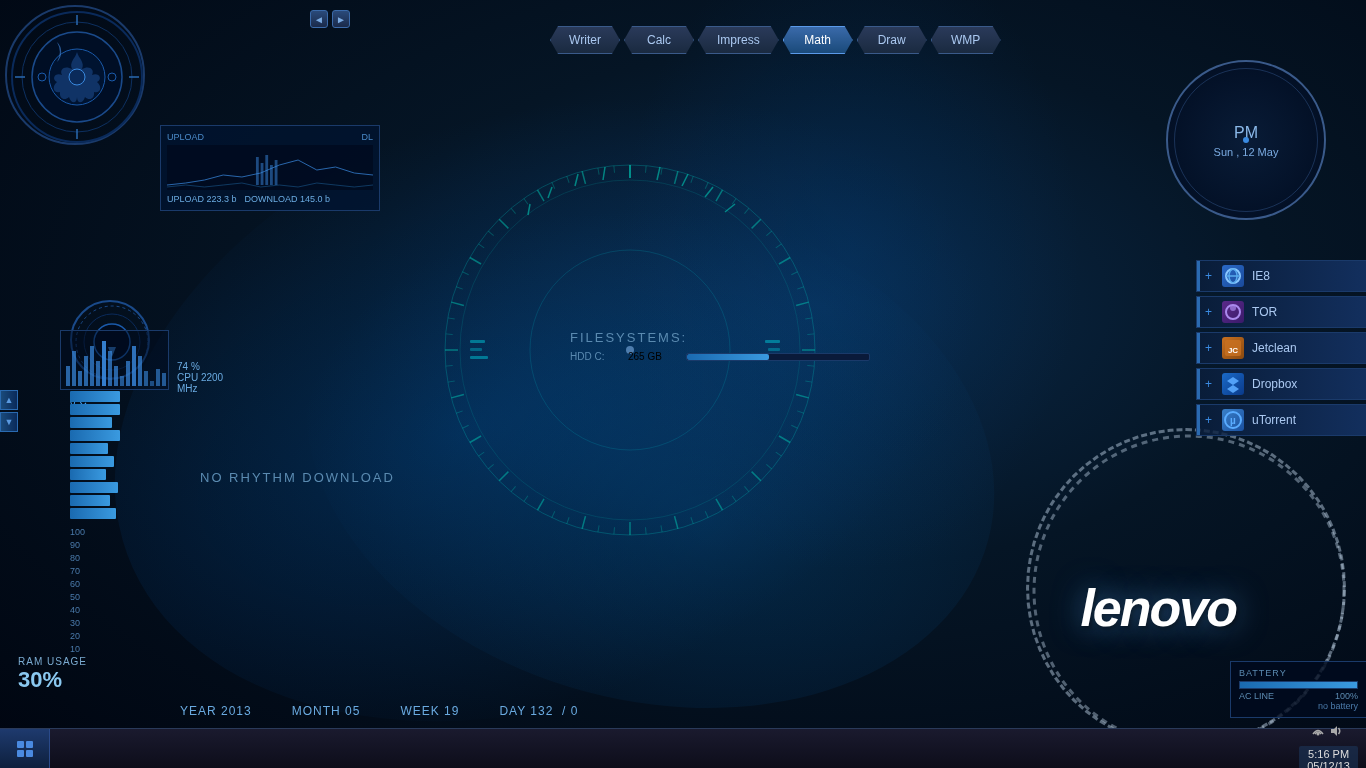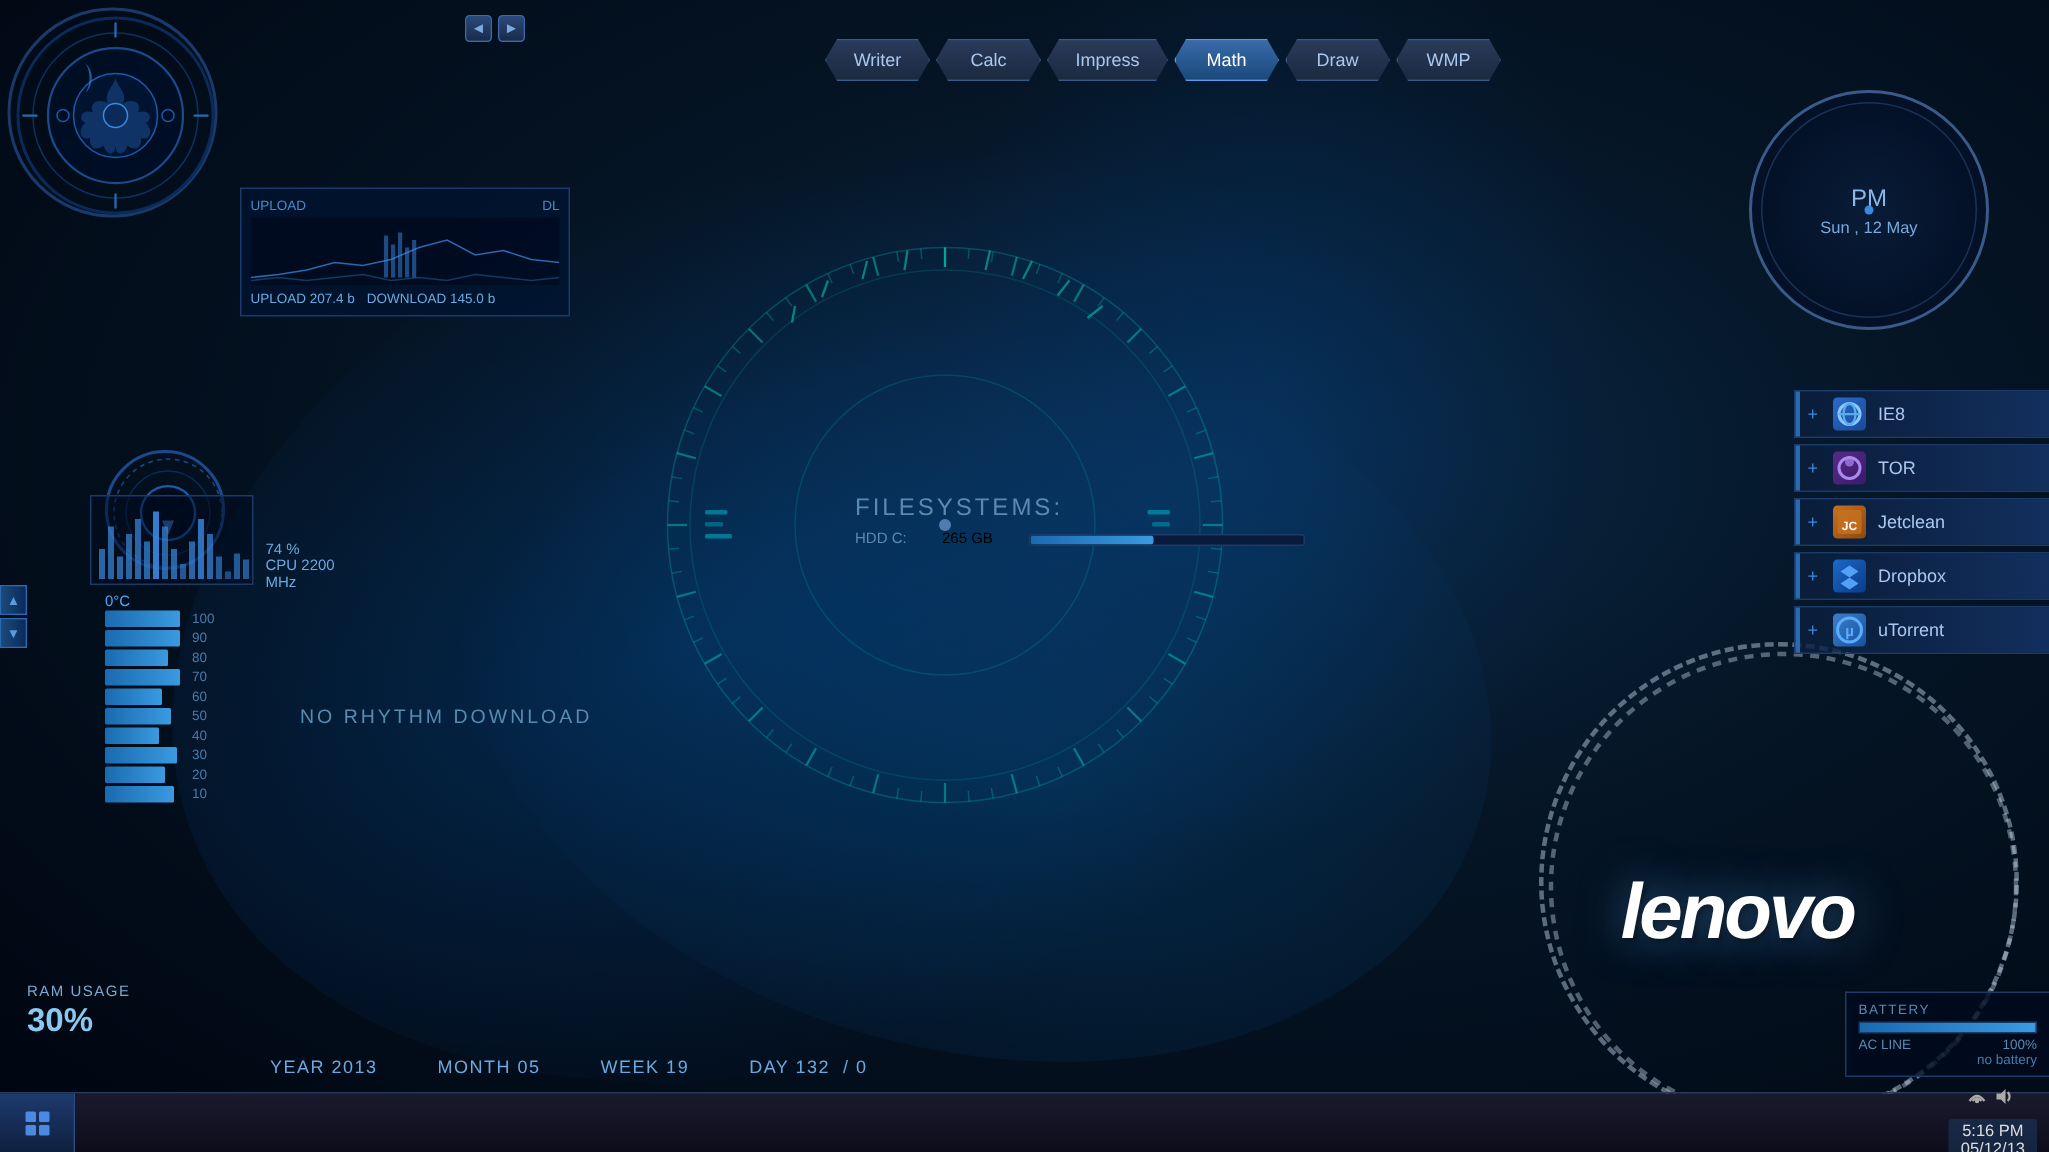--- a/index.html
+++ b/index.html
@@ -339,21 +339,21 @@
     
     .filesystem-widget {
       position: absolute;
       top: 330px;
       left: 570px;
       width: 300px;
       z-index: 30;
     }
 
     .fs-title {
-      font-size: 16px;
+      font-size: 13px;
       color: #5a8ab0;
       letter-spacing: 2px;
       margin-bottom: 6px;
     }
 
     .fs-item {
       display: flex;
       align-items: center;
       gap: 8px;
       margin-bottom: 4px;
@@ -648,21 +648,21 @@
       <polyline points="0,42 20,40 40,42 60,40 80,38 100,42 120,40 140,42 160,38 180,40 200,42 220,40" fill="none" stroke="#1a5a90" stroke-width="1" opacity="0.6"></polyline>
 
       <rect x="95" y="12" width="3" height="28" fill="#3a8ae0" opacity="0.5"></rect>
       <rect x="100" y="18" width="3" height="22" fill="#3a8ae0" opacity="0.5"></rect>
       <rect x="105" y="10" width="3" height="30" fill="#3a8ae0" opacity="0.5"></rect>
       <rect x="110" y="20" width="3" height="20" fill="#3a8ae0" opacity="0.5"></rect>
       <rect x="115" y="15" width="3" height="25" fill="#3a8ae0" opacity="0.5"></rect>
     </svg>
   </div>
   <div class="net-stats">
-    <span>UPLOAD <span>207.4 b</span></span>
+    <span>UPLOAD <span>223.3 b</span></span>
     <span>DOWNLOAD <span>145.0 b</span></span>
   </div>
 </div>
 
 <div class="cpu-widget">
   <div style="display:flex; gap:8px; align-items:flex-end;">
     <div class="cpu-graph">
       <svg width="120" height="60" viewBox="0 0 120 60" preserveAspectRatio="none">
 
         <rect x="5" y="35" width="4" height="20" fill="#3a8ae0" opacity="0.7"></rect>
@@ -688,21 +688,21 @@
     <div style="display:flex; flex-direction:column; font-size:10px; color:#6aaae0;">
       <span>74 %</span>
       <span>CPU 2200 MHz</span>
     </div>
   </div>
   <div style="font-size:10px; color:#4af; margin-top:2px; margin-left:10px;">
     <span>0°C</span>
   </div>
 </div>
 
-<div style="position:absolute; left:70px; top:407px; z-index:31; display:flex; gap:8px;">
+<div style="position:absolute; left:70px; top:391px; z-index:31; display:flex; gap:8px;flex-direction:column;">
   <div style="display:flex; flex-direction:column; gap:2px; width:50px;">
     <div style="height:11px; background:linear-gradient(90deg,#1a6ab0,#3a9ae0); border-radius:1px; width:50px;"></div>
     <div style="height:11px; background:linear-gradient(90deg,#1a6ab0,#3a9ae0); border-radius:1px; width:50px;"></div>
     <div style="height:11px; background:linear-gradient(90deg,#1a6ab0,#3a9ae0); border-radius:1px; width:42px;"></div>
     <div style="height:11px; background:linear-gradient(90deg,#1a6ab0,#3a9ae0); border-radius:1px; width:50px;"></div>
     <div style="height:11px; background:linear-gradient(90deg,#1a6ab0,#3a9ae0); border-radius:1px; width:38px;"></div>
     <div style="height:11px; background:linear-gradient(90deg,#1a6ab0,#3a9ae0); border-radius:1px; width:44px;"></div>
     <div style="height:11px; background:linear-gradient(90deg,#1a6ab0,#3a9ae0); border-radius:1px; width:36px;"></div>
     <div style="height:11px; background:linear-gradient(90deg,#1a6ab0,#3a9ae0); border-radius:1px; width:48px;"></div>
     <div style="height:11px; background:linear-gradient(90deg,#1a6ab0,#3a9ae0); border-radius:1px; width:40px;"></div>

